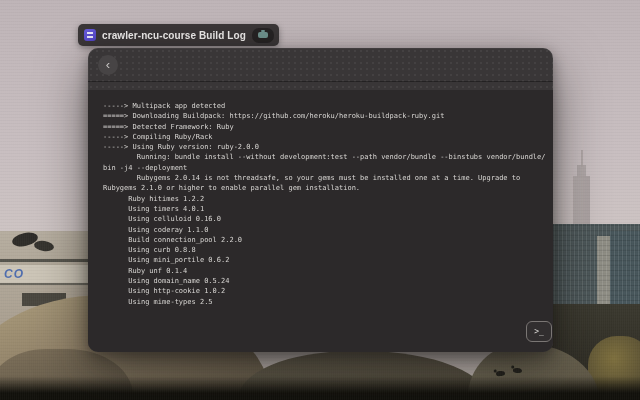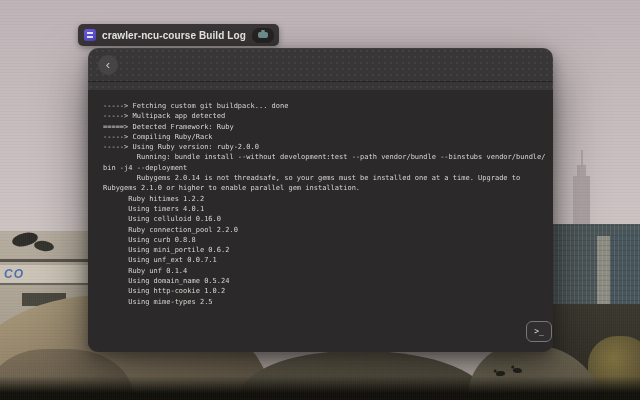--- a/index.html
+++ b/index.html
@@ -153,36 +153,36 @@
   </div>
 
   <div class="window">
     <div class="win-header">
       <div class="back-btn">
         <span>‹</span>
       </div>
     </div>
     <div class="terminal">
       <div>
-          <div class="log-line">-----&gt; Fetching custom git buildpack... done</div>
           <div class="log-line">-----&gt; Multipack app detected</div>
+          <div class="log-line">=====&gt; Downloading Buildpack: https://github.com/heroku/heroku-buildpack-ruby.git</div>
           <div class="log-line">=====&gt; Detected Framework: Ruby</div>
           <div class="log-line">-----&gt; Compiling Ruby/Rack</div>
           <div class="log-line">-----&gt; Using Ruby version: ruby-2.0.0</div>
           <div class="log-line">        Running: bundle install --without development:test --path vendor/bundle --binstubs vendor/bundle/</div>
           <div class="log-line">bin -j4 --deployment</div>
           <div class="log-line">        Rubygems 2.0.14 is not threadsafe, so your gems must be installed one at a time. Upgrade to</div>
           <div class="log-line">Rubygems 2.1.0 or higher to enable parallel gem installation.</div>
           <div class="log-line">      Ruby hitimes 1.2.2</div>
           <div class="log-line">      Using timers 4.0.1</div>
           <div class="log-line">      Using celluloid 0.16.0</div>
-          <div class="log-line">      Ruby connection_pool 2.2.0</div>
+          <div class="log-line">      Using coderay 1.1.0</div>
+          <div class="log-line">      Build connection_pool 2.2.0</div>
           <div class="log-line">      Using curb 0.8.8</div>
           <div class="log-line">      Using mini_portile 0.6.2</div>
-          <div class="log-line">      Using unf_ext 0.0.7.1</div>
           <div class="log-line">      Ruby unf 0.1.4</div>
           <div class="log-line">      Using domain_name 0.5.24</div>
           <div class="log-line">      Using http-cookie 1.0.2</div>
           <div class="log-line">      Using mime-types 2.5</div>
         </div>
     </div>
     <div class="term-btn">
       <span>&gt;_</span>
     </div>
   </div>

